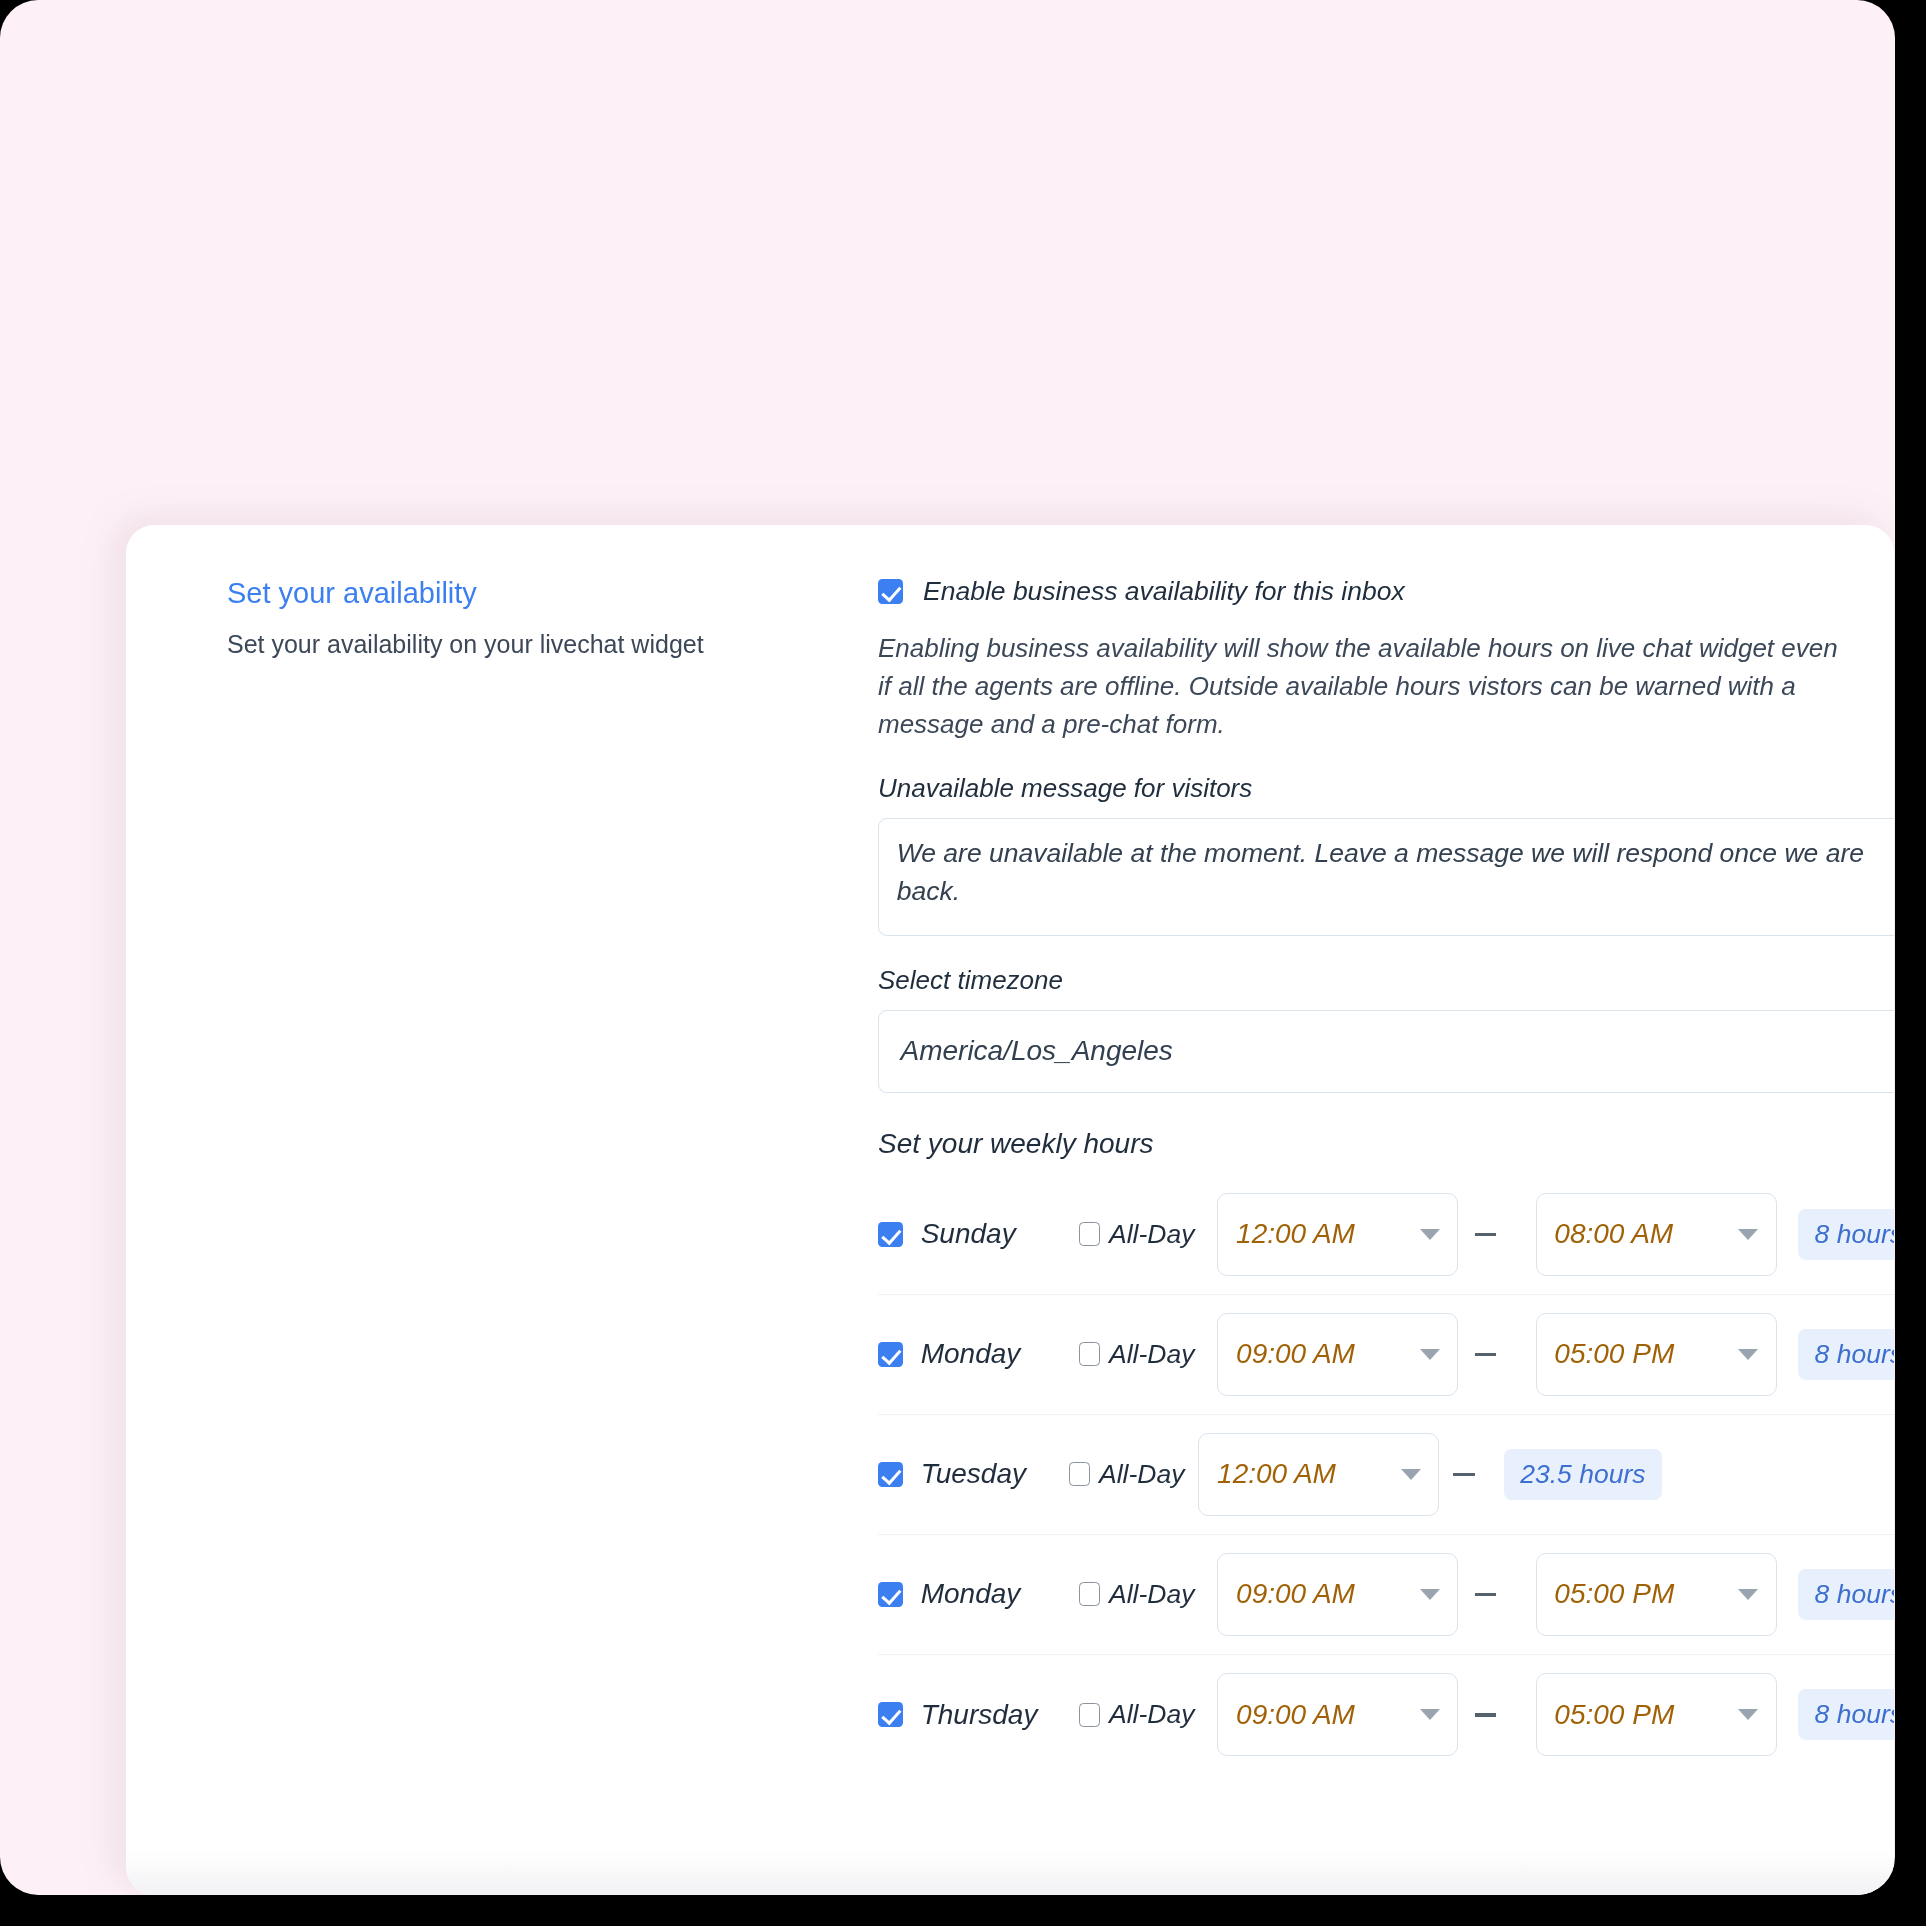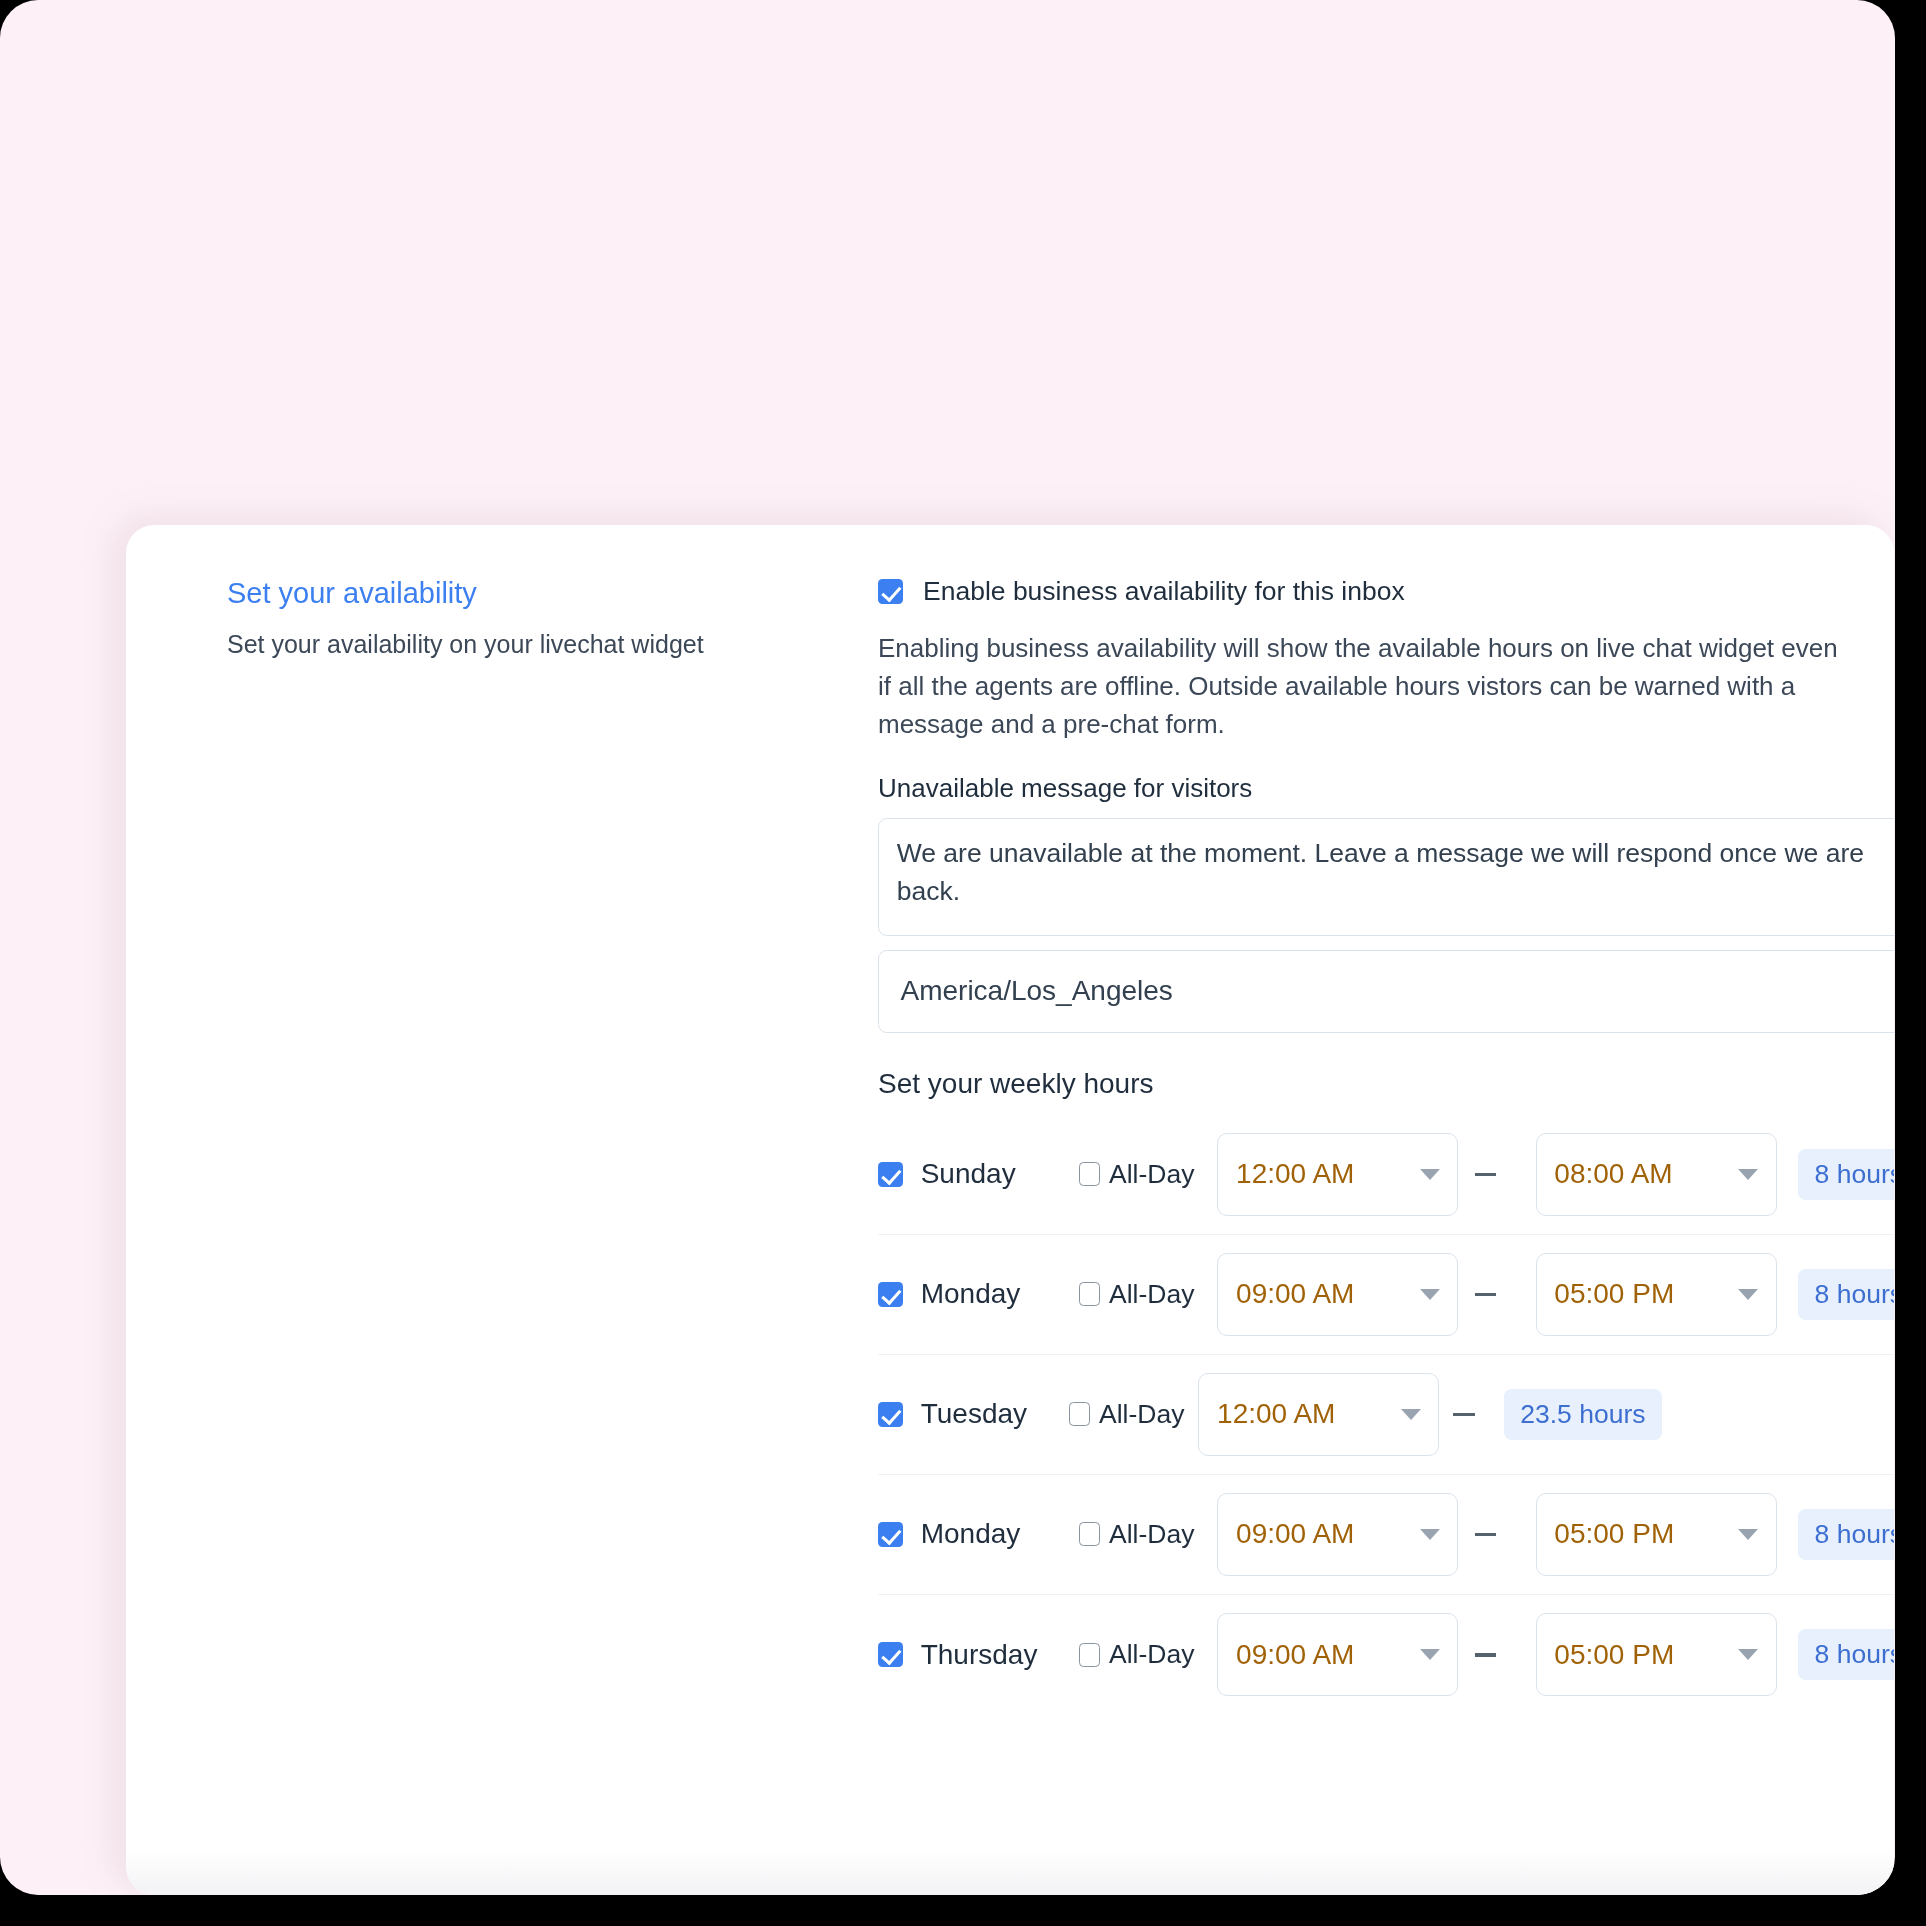--- a/index.html
+++ b/index.html
@@ -89,20 +89,21 @@
   .section-sub {
     color: #3c4858;
     font-size: 25px;
     line-height: 1.35;
   }
 
   #right-col {
     flex: 1;
     padding: 51px 0 0 0;
     min-width: 0;
+    font-style: italic;
   }
 
   
   .cbrow { display: flex; align-items: center; }
   .cb {
     width: 25px; height: 25px;
     border-radius: 4.4px;
     flex-shrink: 0;
     position: relative;
   }
@@ -286,20 +287,21 @@
         <div class="cbrow">
           <span class="cb on"></span>
           <span class="enable-label">Enable business availability for this inbox</span>
         </div>
 
         <div class="desc">Enabling business availability will show the available hours on live chat widget even if all the agents are offline. Outside available hours vistors can be warned with a message and a pre-chat form.</div>
 
         <div class="field-label">Unavailable message for visitors</div>
         <div class="textarea-box">We are unavailable at the moment. Leave a message we will respond once we are back.</div>
 
+        <div class="field-label">Select timezone</div>
         <div class="select-box">
           <span>America/Los_Angeles</span>
 
         </div>
 
         <div class="weekly-label">Set your weekly hours</div>
 
         <div id="weekly">
             <div class="wrow">
               <span class="cb day-cb on"></span>

